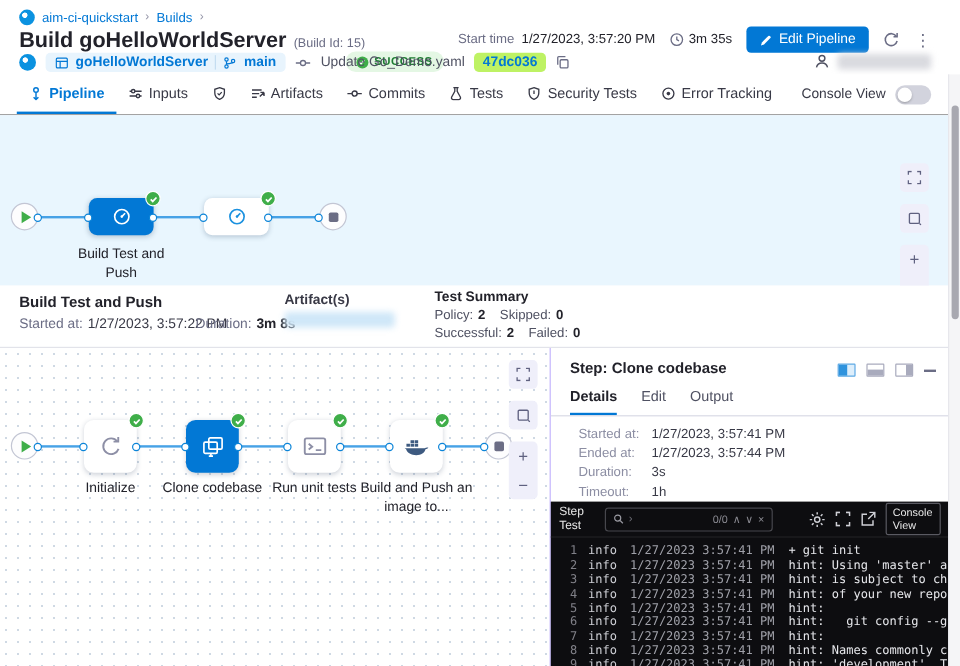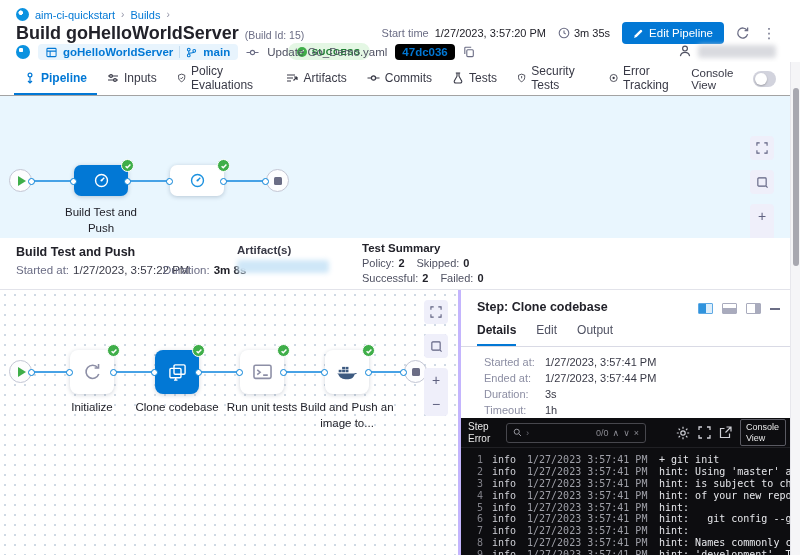--- a/index.html
+++ b/index.html
@@ -28,21 +28,21 @@
     border:none; border-radius:4px; padding:5px 11px; font-size:11.5px; font-family:inherit; cursor:pointer; }
   .icon-btn { background:none; border:none; cursor:pointer; color:#6b6d85; padding:0; }
   .kebab { font-size:14px; color:#6b6d85; line-height:1; }
   .title-row { position:absolute; left:16px; top:23px; display:flex; align-items:baseline; gap:6px; }
   .page-title { font-size:18px; font-weight:bold; color:#22222a; }
   .build-id { font-size:10.5px; color:#6b6d85; }
   .meta-row { position:absolute; left:16px; top:44px; display:flex; align-items:center; gap:8px; font-size:11.5px; }
   .repo-pill { display:flex; align-items:center; gap:6px; background:#e8f4fd; border-radius:4px; padding:2px 8px; color:#0278d5; font-weight:bold; }
   .pill-divider { width:1px; height:12px; background:#c4ddf1; }
   .commit-msg { color:#4f5162; }
-  .hash-pill { background:#000000; border-radius:4px; padding:2px 7px; color:#0278d5; font-weight:bold; }
+  .hash-pill { background:#bef264; border-radius:4px; padding:2px 7px; color:#0278d5; font-weight:bold; }
   .user-cluster { position:absolute; right:24px; top:44px; display:flex; align-items:center; gap:6px; }
   .blur-chip { border-radius:3px; filter:blur(2.5px); }
   .user-blur { width:78px; height:13px; background:#d9dadf; }
 
   
   .tabbar { position:absolute; left:0; top:62px; width:790px; height:34px; background:#fff;
     border-bottom:1px solid #a3a3a3; display:flex; align-items:stretch; padding:0 14px; }
   .tab { display:flex; align-items:center; gap:5px; font-size:12px; color:#383946;
     padding:0 10px; border-bottom:2px solid transparent; cursor:pointer; }
   .tab.active { color:#0278d5; font-weight:bold; border-bottom-color:#0278d5; }
@@ -90,21 +90,21 @@
   .testsum-row b { color:#22222a; margin-right:8px; }
 
   
   .step-canvas { position:absolute; left:0; top:290px; width:458px; height:265px; background:#fff;
     background-image:radial-gradient(circle, #cfd9e4 1px, transparent 1.1px); background-size:10px 10px; }
   .step-node { position:absolute; width:44px; height:44px; border-radius:8px; background:#fff;
     box-shadow:0 1px 4px rgba(40,60,90,.22); display:flex; align-items:center; justify-content:center; cursor:pointer; }
   .step-node.selected { background:#0278d5; }
 
   
-  .right-panel { position:absolute; left:458px; top:290px; width:332px; height:265px; background:#fff; border-left:3px solid #c4b5fd; }
+  .right-panel { position:absolute; left:458px; top:290px; width:332px; height:265px; background:#fff; border-left:1px solid #c4b5fd; }
   .sp-title { position:absolute; left:16px; top:10px; font-size:12.5px; font-weight:bold; color:#22222a; }
   .layout-icons { position:absolute; right:10px; top:13px; display:flex; align-items:center; gap:9px; }
   .split { width:15px; height:11px; border:1px solid #a9abbd; border-radius:1px; position:relative; background:#fff; cursor:pointer; }
   .split .half { position:absolute; background:#a9abbd; }
   .split.active { border-color:#5ea9e4; background:#ddeefb; }
   .split.active .half { background:#2f93dd; }
   .half.left { left:0; top:0; bottom:0; width:7px; }
   .half.bottom { left:0; right:0; bottom:0; height:5px; }
   .half.right { right:0; top:0; bottom:0; width:5px; }
   .minimize-bar { width:10px; height:2px; background:#6b6d85; cursor:pointer; }
@@ -247,21 +247,20 @@
           <circle cx="4" cy="4" r="1.4" fill="#fff"></circle>
           <circle cx="8" cy="8" r="1.4" fill="#fff"></circle>
         </svg>
       <span>Inputs</span>
     </div>
     <div class="tab">
       <svg width="12" height="12" viewBox="0 0 12 12" fill="none" stroke="currentColor" stroke-width="1.1">
           <path d="M6 1l4 1.4v3c0 2.9-2.4 4.7-4 5.4-1.6-.7-4-2.5-4-5.4v-3z"></path>
           <path d="M4.3 5.8l1.3 1.3 2.2-2.3"></path>
         </svg>
-      <span>Policy Evaluations</span>
     </div>
     <div class="tab">
       <svg width="12" height="12" viewBox="0 0 12 12" fill="none" stroke="currentColor" stroke-width="1.2">
           <path d="M1 3h8M1 6h6M1 9h4"></path>
           <path d="M7.5 8.5L11 5M11 5v3M11 5H8"></path>
         </svg>
       <span>Artifacts</span>
     </div>
     <div class="tab">
       <svg width="13" height="12" viewBox="0 0 13 12" fill="none" stroke="currentColor" stroke-width="1.2">
@@ -525,21 +524,21 @@
       <span class="detail-label">Duration:</span>
       <span class="detail-value">3s</span>
     </div>
     <div class="detail-row" style="top:114px;">
       <span class="detail-label">Timeout:</span>
       <span class="detail-value">1h</span>
     </div>
 
     <div class="console">
       <div class="console-header">
-        <div class="console-title">Step Error</div>
+        <div class="console-title">Step Test</div>
         <div class="search-box">
           <svg width="9" height="9" viewBox="0 0 12 12" fill="none" stroke="#9a9aa2" stroke-width="1.3">
               <circle cx="5" cy="5" r="3.4"></circle>
               <path d="M7.7 7.7l3 3"></path>
             </svg>
           <input class="search-input" placeholder="›" style="">
           <span class="search-count">0/0</span>
           <span class="search-nav">∧</span>
           <span class="search-nav">∨</span>
           <span class="search-nav">×</span>

